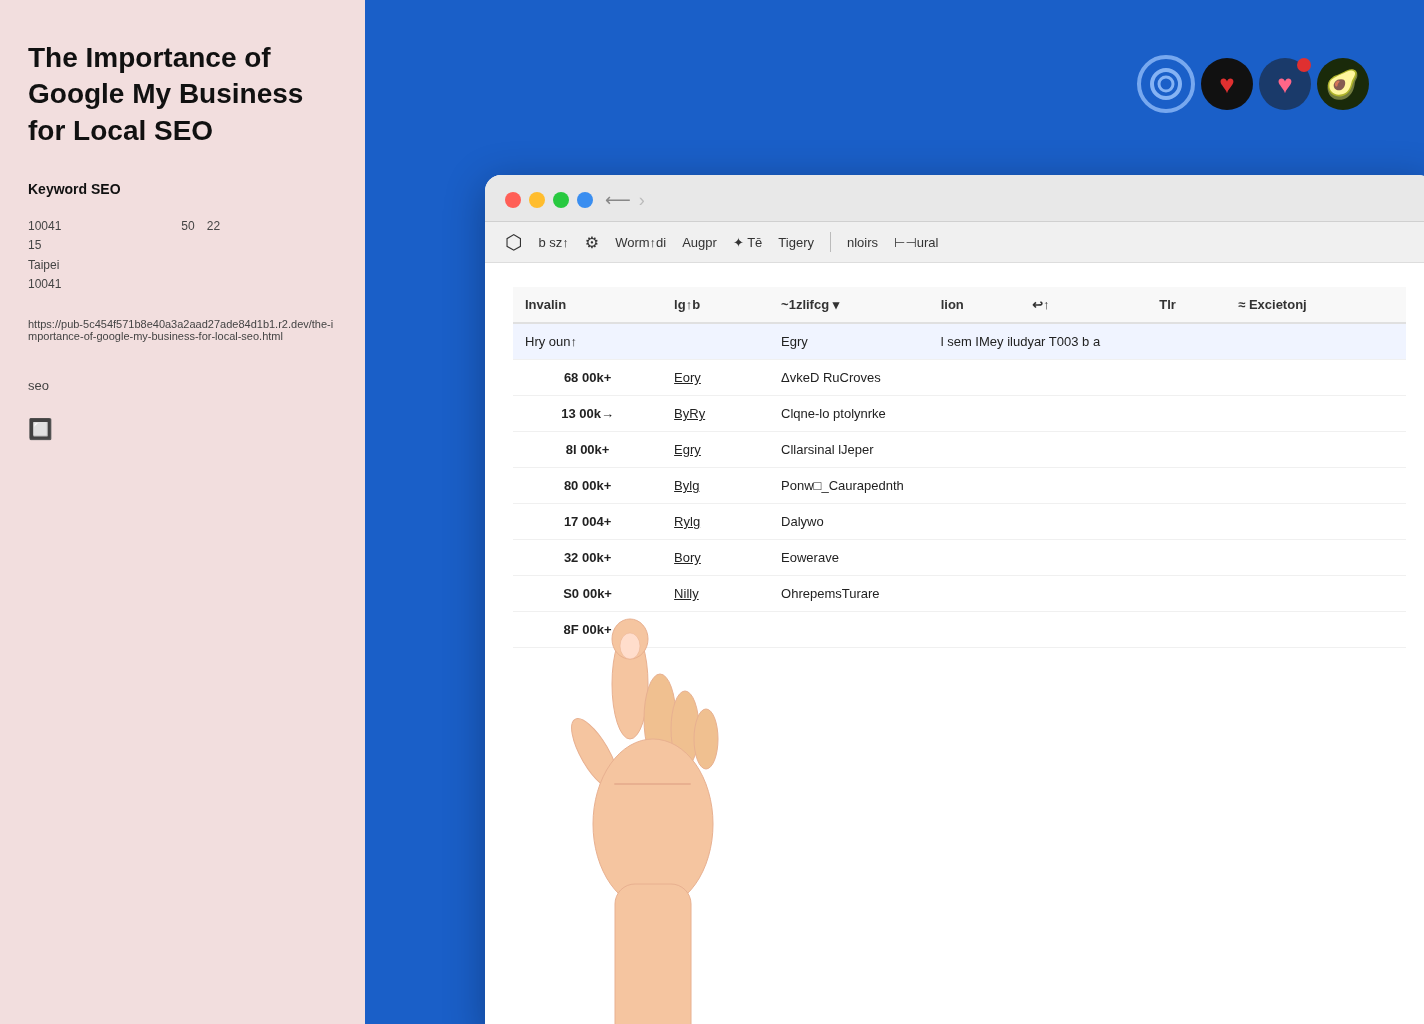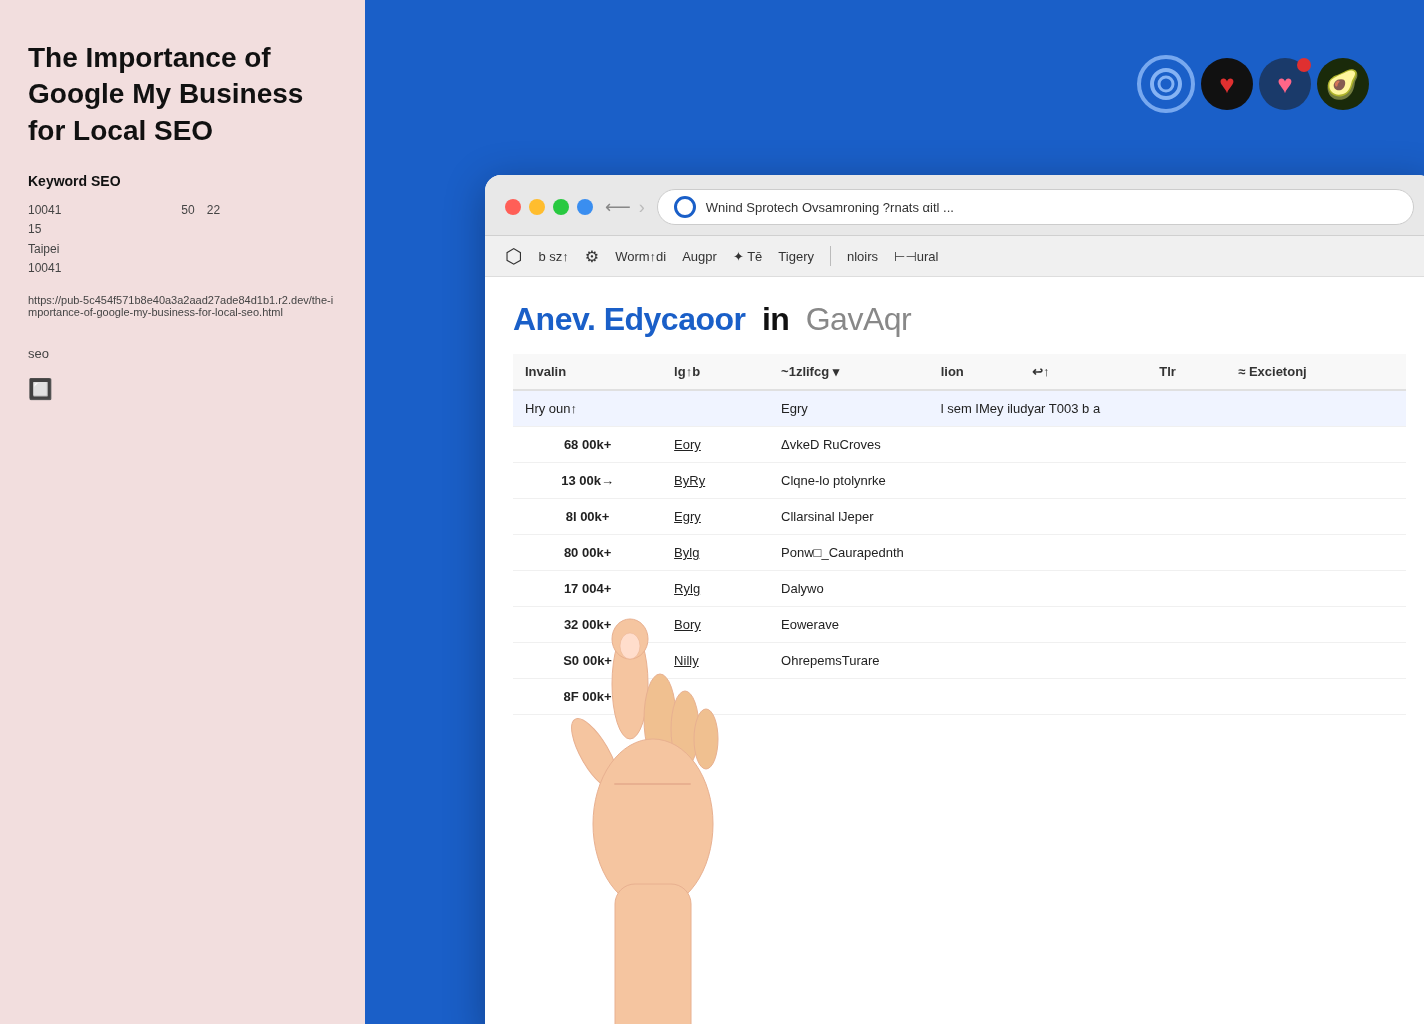--- a/index.html
+++ b/index.html
@@ -12,21 +12,21 @@
     }
 
     
     .sidebar {
       width: 365px;
       min-width: 365px;
       background: #f2dede;
       padding: 40px 28px 40px 28px;
       display: flex;
       flex-direction: column;
-      gap: 12px;
+      gap: 20px;
     }
     .sidebar-title {
       font-size: 28px;
       font-weight: 700;
       color: #111;
       line-height: 1.3;
       margin-bottom: 8px;
     }
     .sidebar-label {
       font-size: 14px;
@@ -304,24 +304,20 @@
       <div class="traffic-lights">
         <div class="tl tl-red"></div>
         <div class="tl tl-yellow"></div>
         <div class="tl tl-green"></div>
         <div class="tl tl-blue"></div>
       </div>
       <div class="browser-nav">
         <span style="cursor:pointer;font-size:18px;color:#888;">⟵</span>
         <span style="cursor:pointer;font-size:18px;color:#bbb;">›</span>
       </div>
-      <div class="url-bar">
-        <div class="url-circle"></div>
-        <span class="url-text">Wnind Sprotech  Ovsamroning  ?rnats  αitl ...</span>
-      </div>
     </div>
 
     <div class="app-toolbar">
       <div class="toolbar-item">
         <span style="font-size:20px;">⬡</span>
       </div>
       <div class="toolbar-item">
         <span>b sz↑</span>
       </div>
       <div class="toolbar-item">
@@ -342,25 +338,20 @@
       <div class="toolbar-sep"></div>
       <div class="toolbar-item">
         <span>nloirs</span>
       </div>
       <div class="toolbar-item">
         <span>⊢⊣ural</span>
       </div>
     </div>
 
     <div class="app-content">
-      <div class="app-heading">
-        <span style="color:#1a5fc8;">Anev. Edycaoor</span>
-        <span style="color:#111;margin:0 8px;">in</span>
-        <span style="color:#888;font-weight:400;">GavAqr</span>
-      </div>
 
       <table class="data-table">
         <thead>
           <tr>
             <th>Invalin</th>
             <th>lg↑b</th>
             <th>~1zlifcg ▾</th>
             <th>lion</th>
             <th>↩↑</th>
             <th></th>

